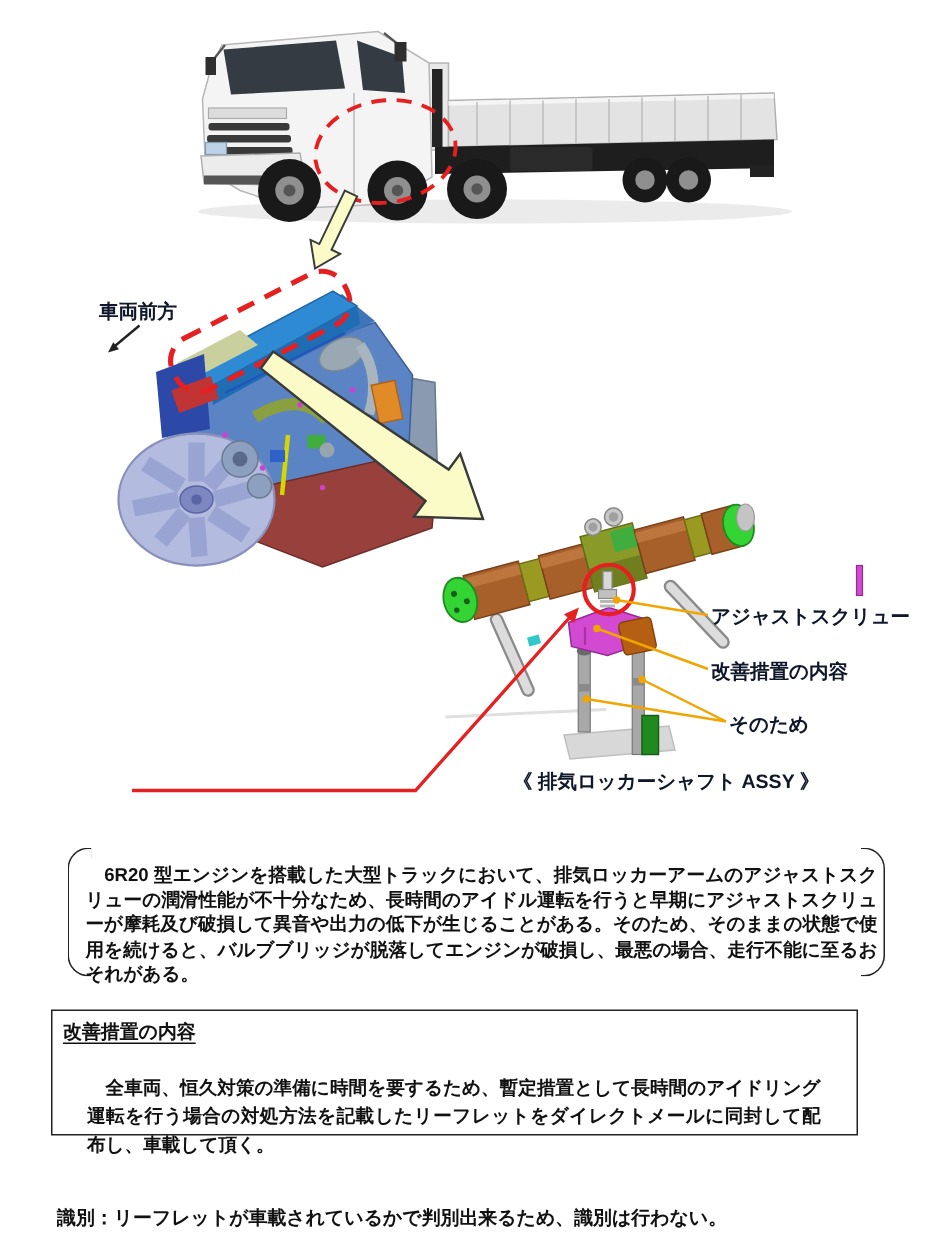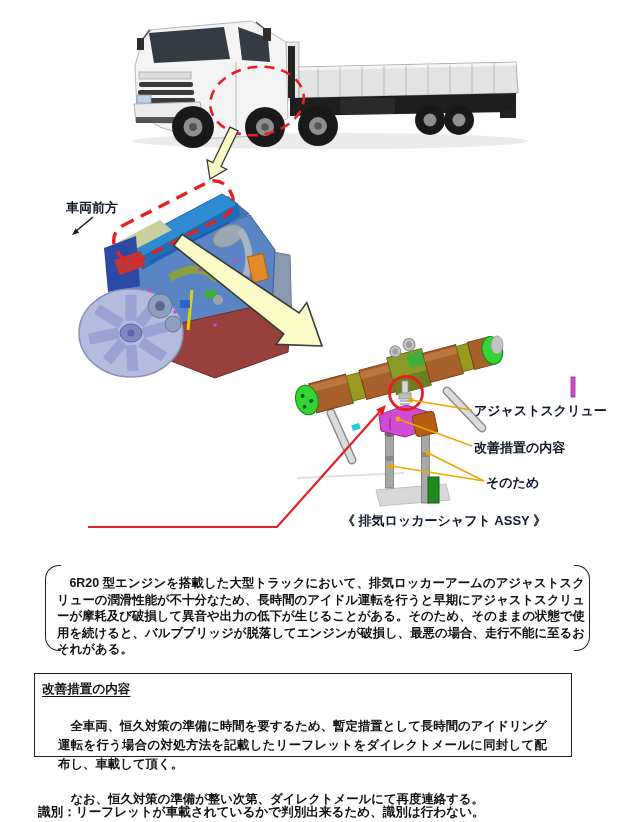--- a/index.html
+++ b/index.html
@@ -255,18 +255,17 @@
   <div class="lbl lbl-part lbl-exvalve">そのため</div>
   <div class="lbl lbl-caption">《 排気ロッカーシャフト ASSY 》</div>
 
   <div class="paren paren-left"></div>
   <div class="paren paren-right"></div>
   <div class="defect-text">　6R20 型エンジンを搭載した大型トラックにおいて、排気ロッカーアームのアジャストスクリューの潤滑性能が不十分なため、長時間のアイドル運転を行うと早期にアジャストスクリューが摩耗及び破損して異音や出力の低下が生じることがある。そのため、そのままの状態で使用を続けると、バルブブリッジが脱落してエンジンが破損し、最悪の場合、走行不能に至るおそれがある。</div>
 
   <div class="remedy-box">
     <span class="remedy-heading">改善措置の内容</span>
     <p class="remedy-p">　全車両、恒久対策の準備に時間を要するため、暫定措置として長時間のアイドリング運転を行う場合の対処方法を記載したリーフレットをダイレクトメールに同封して配布し、車載して頂く。</p>
-    <p class="remedy-p remedy-p2">　なお、恒久対策の準備が整い次第、ダイレクトメールにて再度連絡する。</p>
   </div>
 
   <div class="ident">識別：リーフレットが車載されているかで判別出来るため、識別は行わない。</div>
 
 </div>
 
 </body></html>

